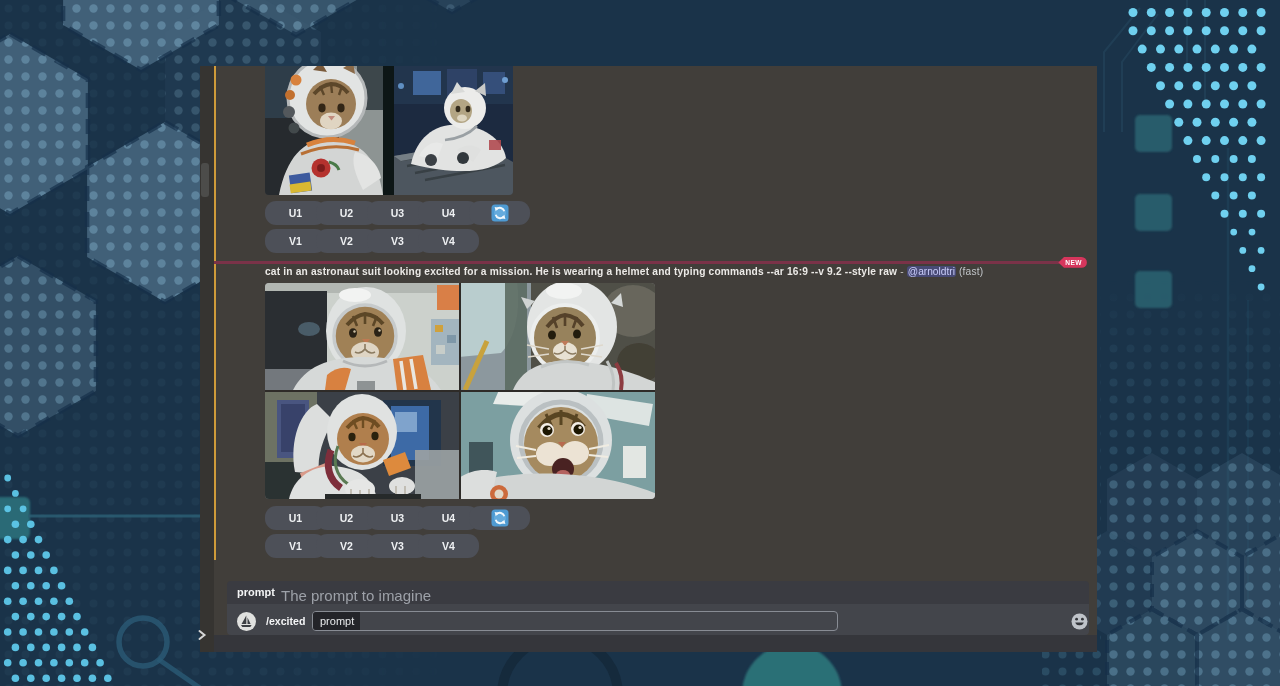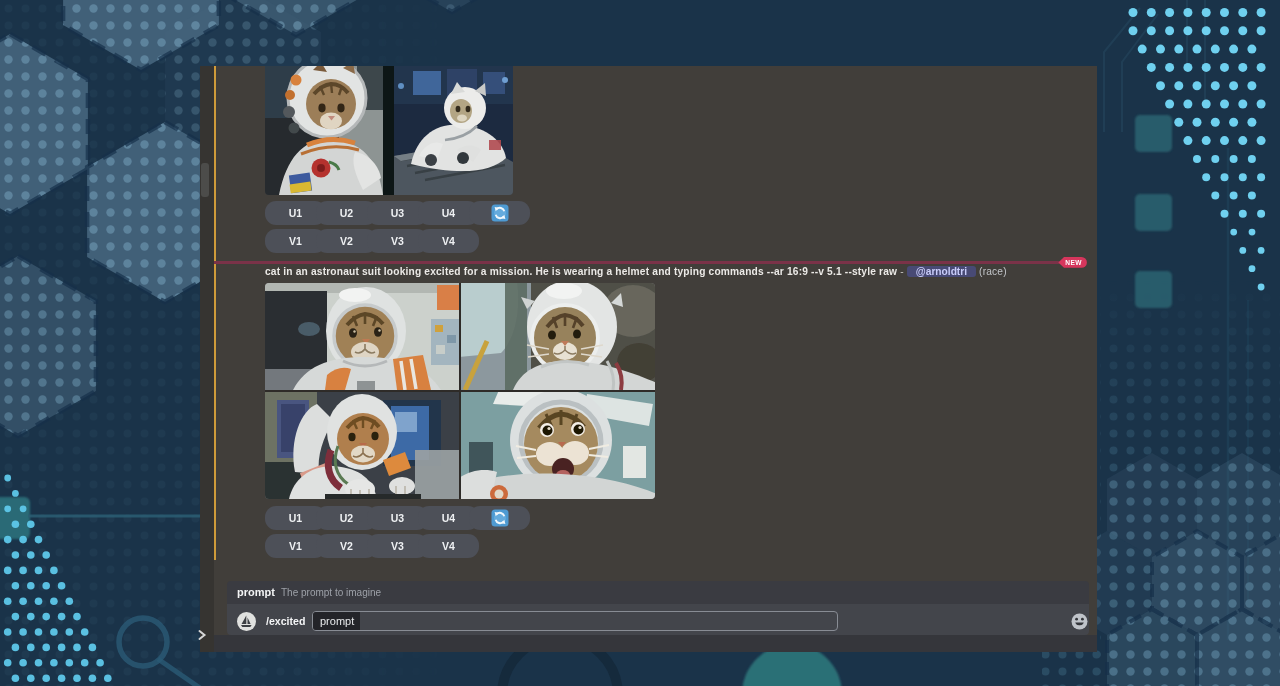--- a/index.html
+++ b/index.html
@@ -388,23 +388,23 @@
   <div class="btn" style="left:367px;top:229px;">V3</div>
   <div class="btn" style="left:418px;top:229px;">V4</div>
 
   <div class="abs" style="left:214px;top:261.2px;width:848px;height:2.4px;background:#7a3248;"></div>
   <svg class="abs" style="left:1055px;top:255.8px" width="36" height="13" viewBox="0 0 36 13">
     <path d="M9 1 H26.5 a5.4 5.4 0 0 1 0 10.8 H9 L3.4 6.4 Z" fill="#d6365c"></path>
     <text x="18.6" y="9" font-family="Liberation Sans" font-size="6.6" font-weight="bold" fill="#fff" text-anchor="middle" letter-spacing="0.5">NEW</text>
   </svg>
 
   <div class="abs" style="left:265px;top:266px;height:15px;font-size:10.2px;color:#ebe9e6;white-space:nowrap;letter-spacing:0.18px;">
-    <b>cat in an astronaut suit looking excited for a mission. He is wearing a helmet and typing commands --ar 16:9 --v 5.1 --style raw</b>
-    <span style="color:#c9c7c4;"> - </span><span style="background:rgba(88,101,242,.32);color:#c9cdfa;font-weight:bold;border-radius:3px;padding:0 9px;letter-spacing:0;">@arnoldtri</span>
-    <span style="color:#c2c5c9;"> (race)</span>
+    <b>cat in an astronaut suit looking excited for a mission. He is wearing a helmet and typing commands --ar 16:9 --v 9.2 --style raw</b>
+    <span style="color:#c9c7c4;"> - </span><span style="background:rgba(88,101,242,.32);color:#c9cdfa;font-weight:normal;border-radius:3px;padding:0 1px;letter-spacing:0;">@arnoldtri</span>
+    <span style="color:#c2c5c9;"> (fast)</span>
   </div>
 
   <div class="abs" style="left:265px;top:283px;width:390px;height:216px;background:#2e2b28;border-radius:4px;"></div>
   <div class="abs" id="g-tl" style="left:265px;top:283px;width:194px;height:107px;background:#888;border-radius:4px 0 0 0;overflow:hidden;">
     <svg width="194" height="107" viewBox="0 0 194 107">
         <g filter="url(#sblur)">
       <rect x="-2" y="-2" width="198" height="111" fill="#ccd1cc"></rect>
       <rect x="-2" y="-2" width="198" height="12" fill="#b2b7b2"></rect>
       <rect x="-2" y="8" width="64" height="78" fill="#2b2f33"></rect>
       <ellipse cx="44" cy="46" rx="11" ry="7" fill="#4e6472" opacity="0.85"></ellipse>
@@ -552,21 +552,21 @@
         </g>
       </svg>
     </div>
   <div class="btn" style="left:265px;top:534px;">V1</div>
   <div class="btn" style="left:316px;top:534px;">V2</div>
   <div class="btn" style="left:367px;top:534px;">V3</div>
   <div class="btn" style="left:418px;top:534px;">V4</div>
 
   <div class="abs" style="left:227px;top:581px;width:862px;height:23px;background:#3a3b41;border-radius:4px 4px 0 0;">
     <span style="position:absolute;left:10px;top:4.5px;font-weight:bold;font-size:11px;color:#f3f4f5;">prompt</span>
-    <span style="position:absolute;left:54px;top:5.5px;font-size:10px;color:#9da1a8;">The prompt to imagine</span>
+    <span style="position:absolute;left:54px;top:5.5px;font-size:15px;color:#9da1a8;">The prompt to imagine</span>
   </div>
 
   <div class="abs" style="left:227px;top:604px;width:862px;height:31px;background:#43454b;border-radius:0 0 4px 4px;"></div>
   <div class="abs" id="avatar" style="left:237px;top:612px;width:19px;height:19px;border-radius:50%;background:#e0e1df;overflow:hidden;">
     <svg width="19" height="19" viewBox="0 0 19 19">
         <g fill="#3b3e42">
           <path d="M9.3 3.6 L9.3 12.0 L4.6 12.0 Z"></path>
           <path d="M10.5 5.4 L13.6 12.0 L10.5 12.0 Z"></path>
           <path d="M4.0 13.0 H14.6 L13.3 14.9 H5.3 Z"></path>
         </g>

